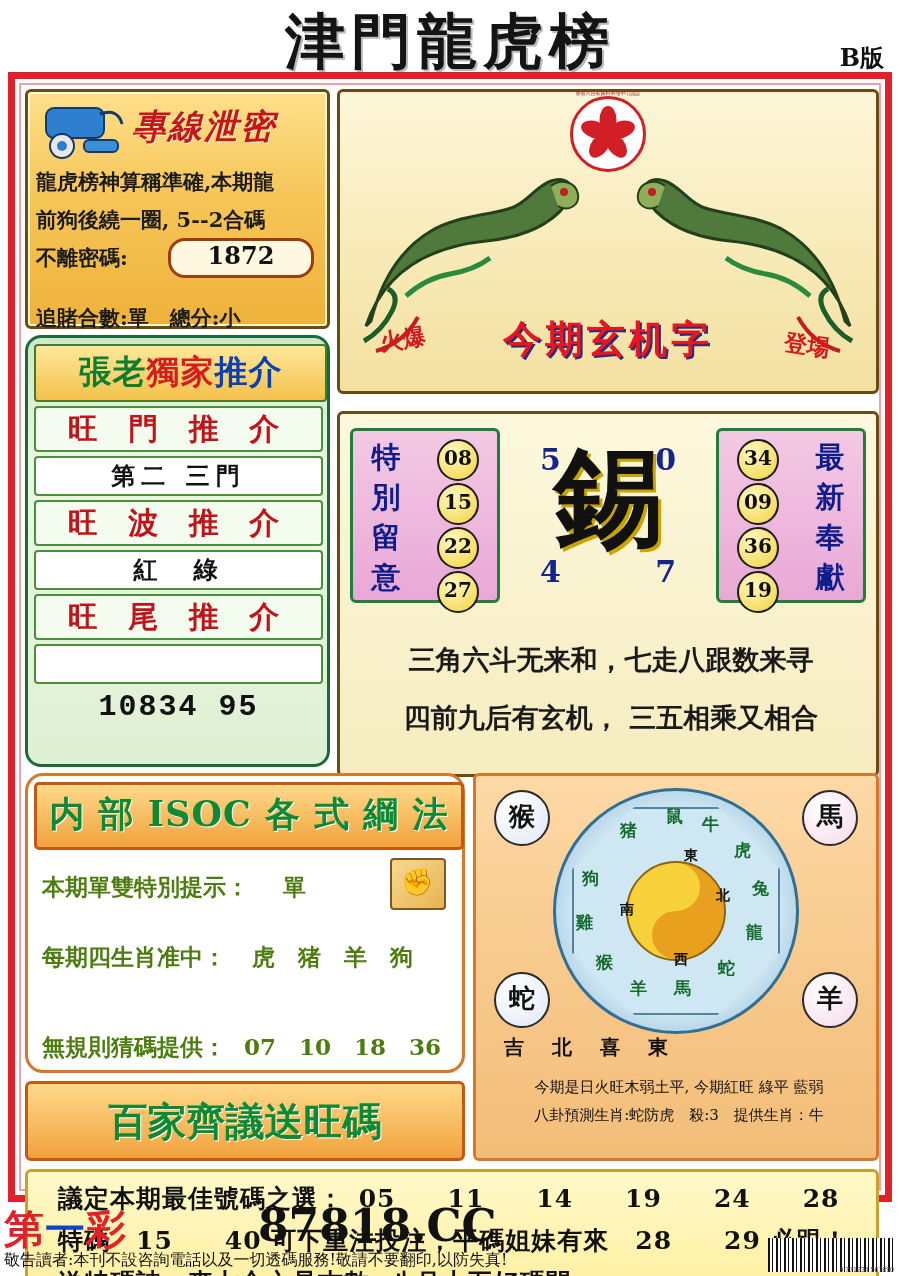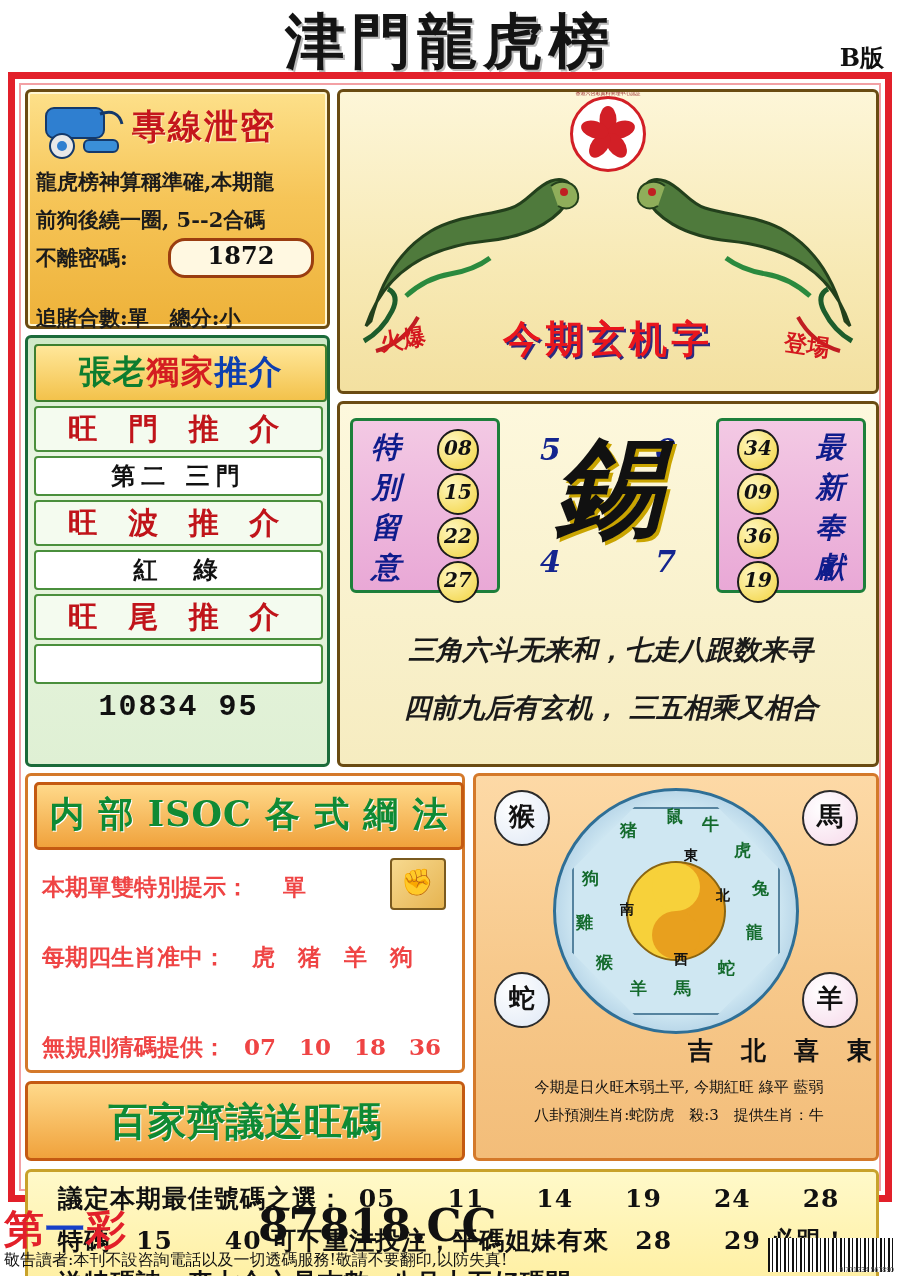--- a/index.html
+++ b/index.html
@@ -47,41 +47,42 @@
     background:linear-gradient(180deg,#fde08a 0%,#f6c558 45%,#eeb23a 100%);
     box-shadow:inset 0 0 0 2px #fff6d2;
   }
   .secret .phone{
     position:absolute;left:12px;top:8px;width:88px;height:64px;
   }
   .secret .sec-title{
     position:absolute;left:104px;top:12px;
     font-family:"DejaVu Serif","Liberation Serif",serif;
     font-size:34px;font-weight:bold;color:#c4161c;letter-spacing:2px;
+    font-style:italic;
     text-shadow:1px 1px 0 #fff3c4;
   }
   .secret .line{
     position:absolute;left:8px;font-size:21px;color:#1b1b1b;font-weight:bold;
     font-family:"DejaVu Serif","Liberation Serif",serif;white-space:nowrap;
   }
   .secret .l1{top:76px;}
   .secret .l2{top:114px;}
   .secret .l3{top:152px;}
   .secret .l4{top:212px;}
   .code-pill{
     position:absolute;left:140px;top:146px;width:140px;height:34px;
     border:3px solid #9a3d10;border-radius:17px;background:#fff8e1;
     color:#111;font-size:24px;font-weight:bold;text-align:center;line-height:30px;
     font-family:"DejaVu Serif","Liberation Serif",serif;
   }
 
   
   .zhang{
     left:10px;top:256px;width:305px;height:432px;
-    border:3px solid #1b6b3a;border-radius:6px;
+    border:3px solid #1b6b3a;border-radius:16px;
     background:linear-gradient(180deg,#cfe8c6 0%,#eaf6e2 30%,#dff0d4 100%);
   }
   .zhang .hdr{
     position:absolute;left:6px;top:6px;width:289px;height:54px;
     border:2px solid #3d7f2e;border-radius:4px;
     background:linear-gradient(180deg,#ffe79a,#f3c24b);
     text-align:center;line-height:52px;white-space:nowrap;
     font-family:"DejaVu Serif","Liberation Serif",serif;
     font-size:33px;font-weight:bold;letter-spacing:1px;
   }
@@ -140,25 +141,24 @@
     text-shadow:2px 2px 0 #2b2b80;
   }
   .dragon .on{
     position:absolute;right:46px;top:238px;font-size:23px;font-weight:bold;
     color:#d4181e;font-family:"DejaVu Serif","Liberation Serif",serif;
     transform:rotate(8deg);
   }
 
   
   .mid{
-    left:322px;top:322px;width:542px;height:366px;
+    left:322px;top:332px;width:542px;height:366px;
     border:3px solid #6a4b12;border-radius:6px;
     background:linear-gradient(180deg,#fdf8dd 0%,#f6ecc0 100%);
     overflow:hidden;
-    font-style:italic;
   }
   .panel{
     position:absolute;box-sizing:border-box;border:3px solid #1d7f3a;border-radius:6px;
     background:linear-gradient(180deg,#f3c9e4,#e9a8d6);
   }
   .panel.left{left:10px;top:14px;width:150px;height:175px;}
   .panel.right{right:10px;top:14px;width:150px;height:175px;}
   .vtext{
     position:absolute;top:6px;width:54px;text-align:center;
     font-family:"DejaVu Serif","Liberation Serif",serif;
@@ -193,33 +193,33 @@
     position:absolute;left:10px;width:522px;text-align:center;
     font-family:"DejaVu Serif","Liberation Serif",serif;
     font-size:27px;font-weight:bold;color:#1a1a1a;white-space:nowrap;
   }
   .poem1{top:228px;}
   .poem2{top:286px;}
 
   
   .isoc{
     left:10px;top:694px;width:440px;height:300px;
-    border:3px solid #d4792a;border-radius:6px;background:#ffffff;
+    border:3px solid #d4792a;border-radius:18px;background:#ffffff;
   }
   .isoc .hdr{
     position:absolute;left:6px;top:6px;width:424px;height:62px;
     border:3px solid #c45a12;border-radius:5px;
     background:linear-gradient(180deg,#ffd98a,#f0a23c);
     text-align:center;line-height:58px;white-space:nowrap;
     font-family:"DejaVu Serif","Liberation Serif",serif;
     font-size:35px;font-weight:bold;color:#0f8a34;letter-spacing:1px;
     text-shadow:1px 1px 0 #fff;
   }
   .isoc .t{
-    position:absolute;left:14px;font-size:23px;font-weight:bold;color:#ef4444;
+    position:absolute;left:14px;font-size:23px;font-weight:bold;color:#4d7c0f;
     font-family:"DejaVu Serif","Liberation Serif",serif;white-space:nowrap;
   }
   .isoc .t1{top:96px;}
   .isoc .t2{top:166px;}
   .isoc .t3{top:226px;margin-top:30px;}
   .isoc .fist{
     position:absolute;right:16px;top:82px;width:52px;height:48px;
     border:2px solid #7a5a1f;border-radius:4px;
     background:linear-gradient(135deg,#f7d98f,#e6b451);
     font-size:26px;text-align:center;line-height:44px;color:#8a2b10;
@@ -278,25 +278,24 @@
   .taiji:after{bottom:0;background:#e8a01e;}
   .zname{
     position:absolute;font-family:"DejaVu Serif","Liberation Serif",serif;
     font-size:17px;font-weight:bold;color:#146b2d;
   }
   .zdir{
     position:absolute;font-family:"DejaVu Serif","Liberation Serif",serif;
     font-size:14px;font-weight:bold;color:#111;
   }
   .z-bottom{
-    position:absolute;left:0;top:258px;width:100%;text-align:right;
-    font-family:"DejaVu Serif","Liberation Serif",serif;
-    font-size:25px;font-weight:bold;color:#111;letter-spacing:28px;
+    position:absolute;left:0;top:258px;width:100%;text-align:left;
+    font-family:"DejaVu Serif","Liberation Serif",serif;
+    font-size:20px;font-weight:bold;color:#111;letter-spacing:28px;
     text-indent:28px;
-    margin-left:24px;
   }
   .z-note{
     position:absolute;left:14px;width:378px;text-align:center;
     font-family:"DejaVu Serif","Liberation Serif",serif;
     font-size:15px;color:#111;white-space:nowrap;
   }
   .zn1{top:302px;}
   .zn2{top:330px;}
 
   

